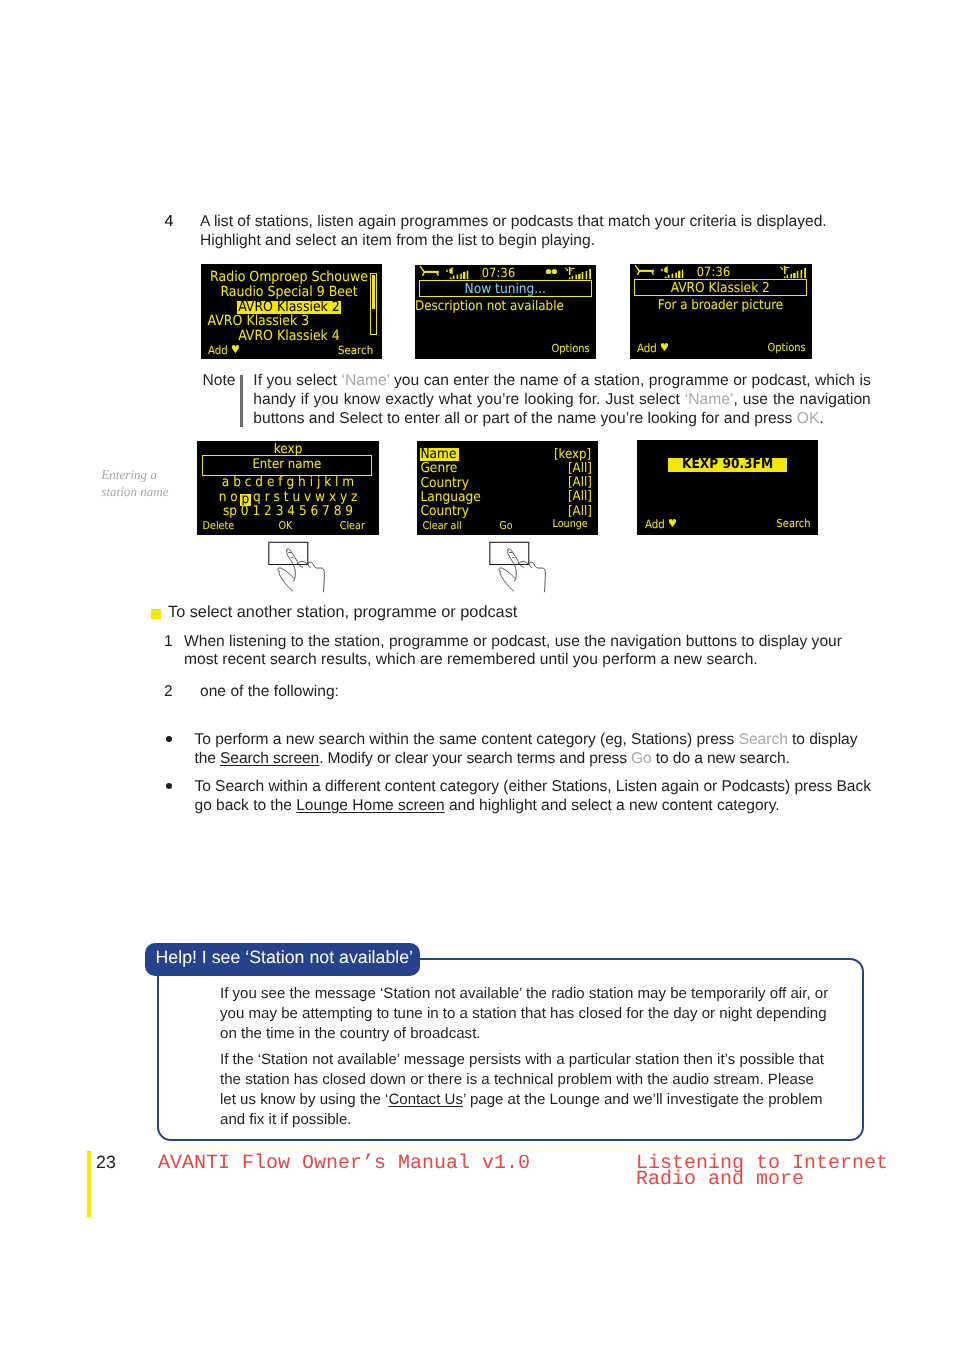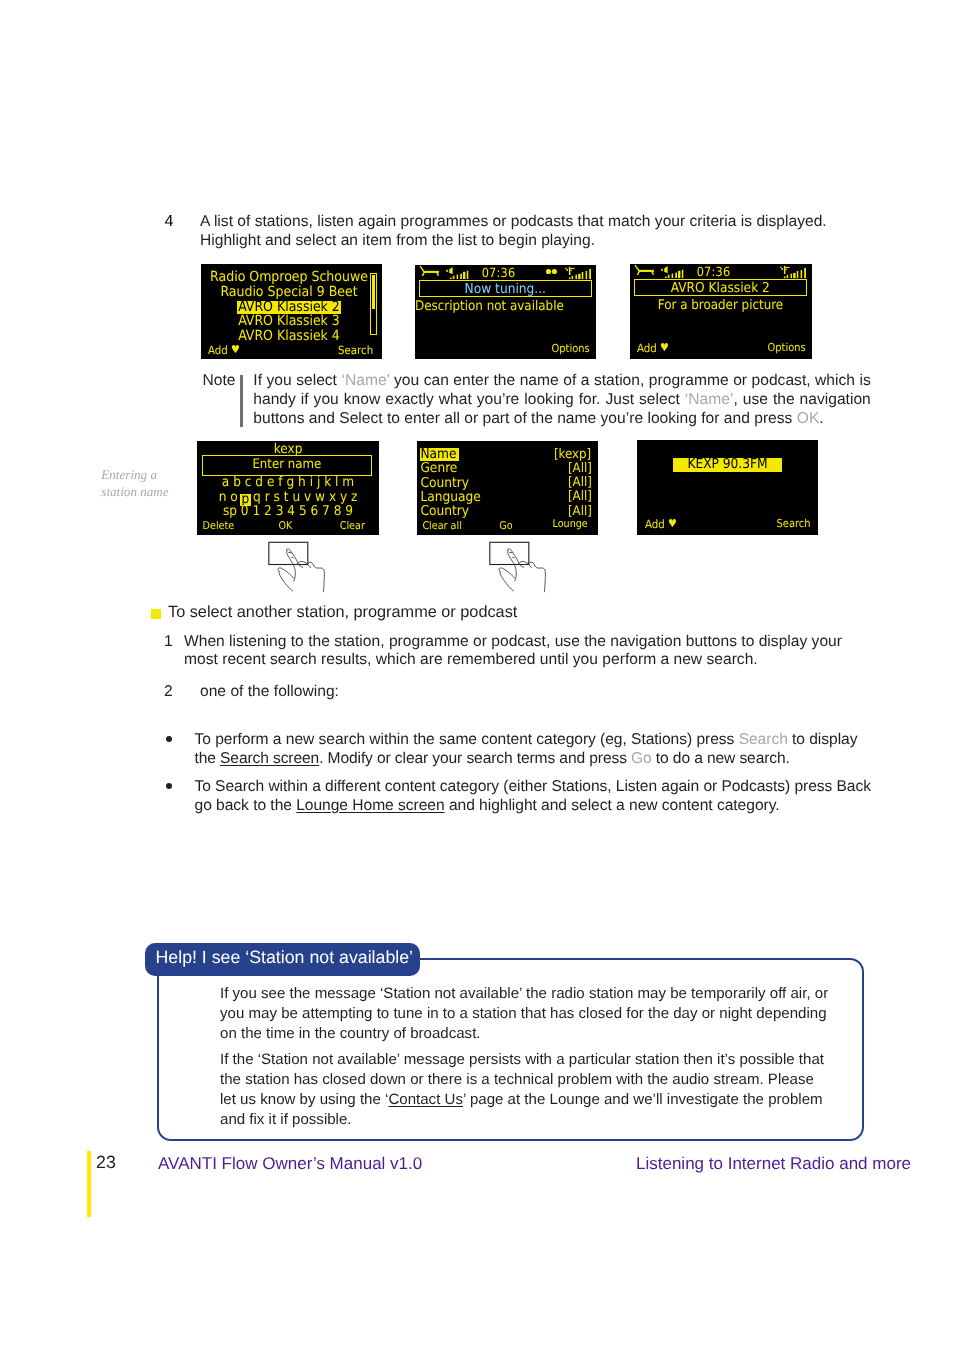--- a/index.html
+++ b/index.html
@@ -18,38 +18,38 @@
   .lcd *{font-family:"DejaVu Sans Condensed","DejaVu Sans",sans-serif;color:#f4e800;}
   .ly{position:absolute;color:#f4e800;white-space:nowrap;}
   .inv{background:#f4e800;color:#000;}
   .boxed{position:absolute;border:1px solid #f4e800;box-sizing:border-box;}
 
   
   .helpbox{position:absolute;border:2px solid #26428c;border-radius:14px;box-sizing:border-box;}
   .helptab{position:absolute;background:#26428c;border-radius:10px;color:#fff;box-sizing:border-box;}
 
   
-  .foot{font-size:17px;line-height:16px;color:#4c1d95;}
+  .foot{font-size:20px;line-height:16px;color:#ef4444;font-family:Liberation Mono, monospace;}
 </style>
 </head>
 <body>
 
 <div class="pg">
 
   <div class="abs" style="left:164.5px;top:213px;">4</div>
   <div class="abs body-txt" style="left:200px;top:213px;width:690px;">
     <div>A list of stations, listen again programmes or podcasts that match your criteria is displayed.</div>
     <div>Highlight and select an item from the list to begin playing.</div>
   </div>
 
   <div class="lcd" id="lcd-list" style="left:201px;top:264px;width:181px;height:95px;">
       <div class="ly" style="left:5px;top:6px;width:166px;text-align:center;font-size:13.95px;line-height:14.65px;"><span style="padding:0 1.6px;">Radio Omproep Schouwe</span></div>
       <div class="ly" style="left:5px;top:20.8px;width:166px;text-align:center;font-size:13.95px;line-height:14.65px;"><span style="padding:0 1.6px;">Raudio Special 9 Beet</span></div>
       <div class="ly" style="left:5px;top:35.6px;width:166px;text-align:center;font-size:13.95px;line-height:14.65px;"><span class="inv" style="padding:0 1.6px;display:inline-block;line-height:12.2px;vertical-align:-0.8px;">AVRO Klassiek 2</span></div>
-      <div class="ly" style="left:5px;top:50.400000000000006px;width:166px;text-align:center;font-size:13.95px;line-height:14.65px;"><span style="padding:0 1.6px;">AVRO Klassiek 3</span></div>
+      <div class="ly" style="left:5px;top:50.400000000000006px;width:166px;text-align:left;font-size:13.95px;line-height:14.65px;"><span style="padding:0 1.6px;">AVRO Klassiek 3</span></div>
       <div class="ly" style="left:5px;top:65.2px;width:166px;text-align:center;font-size:13.95px;line-height:14.65px;"><span style="padding:0 1.6px;">AVRO Klassiek 4</span></div>
       <div class="ly" style="left:169px;top:9px;width:7px;height:62px;border:1.3px solid #f4e800;box-sizing:border-box;"></div>
       <div class="ly" style="left:171px;top:11px;width:3px;height:34px;background:#f4e800;"></div>
       <div class="ly" style="left:7px;top:79.5px;font-size:11.4px;line-height:12px;">Add</div>
       <div class="ly" style="left:30px;top:79.5px;font-size:11px;line-height:12px;">♥</div>
       <div class="ly" style="left:137px;top:79.5px;font-size:11.4px;line-height:12px;">Search</div>
     </div>
 
   <div class="lcd" id="lcd-tuning" style="left:415px;top:265px;width:181px;height:94px;">
       <div style="position:absolute;left:0;top:1px;width:100%;height:15px;">
@@ -175,21 +175,21 @@
       <div class="ly" style="left:2.7px;top:49.75px;font-size:13.6px;line-height:13.3px;padding:0 0.5px 0 0.7px;">Language</div>
       <div class="ly" style="left:151px;top:49.25px;font-size:13.1px;line-height:13.5px;">[All]</div>
       <div class="ly" style="left:2.7px;top:64px;font-size:13.6px;line-height:13.3px;padding:0 0.5px 0 0.7px;">Country</div>
       <div class="ly" style="left:151px;top:63.5px;font-size:13.1px;line-height:13.5px;">[All]</div>
       <div class="ly" style="left:5.4px;top:79.2px;font-size:10.7px;line-height:12px;">Clear all</div>
       <div class="ly" style="left:82.3px;top:79.2px;font-size:10.7px;line-height:12px;">Go</div>
       <div class="ly" style="left:135.5px;top:77.2px;font-size:10.7px;line-height:12px;">Lounge</div>
     </div>
 
   <div class="lcd" id="lcd-result" style="left:637px;top:440px;width:181px;height:95px;">
-      <div class="ly" style="left:0;top:17px;width:181px;text-align:center;font-size:13.6px;line-height:14px;"><span class="inv" style="padding:0 14px;display:inline-block;line-height:13.7px;">KEXP 90.3FM</span></div>
+      <div class="ly" style="left:0;top:17px;width:181px;text-align:center;font-size:13.6px;line-height:14px;"><span class="inv" style="padding:0 14px;display:inline-block;line-height:13.7px;font-weight:bold;">KEXP 90.3FM</span></div>
       <div class="ly" style="left:8px;top:78px;font-size:11.4px;line-height:12px;">Add</div>
       <div class="ly" style="left:31px;top:78px;font-size:11px;line-height:12px;">♥</div>
       <div class="ly" style="left:139.5px;top:78px;font-size:11px;line-height:12px;">Search</div>
     </div>
 
   <svg class="abs" id="hand1" style="left:266px;top:540px;" width="62" height="58" viewBox="0 0 62 58">
     <g>
       <rect x="2.8" y="2.3" width="39" height="22.2" fill="none" stroke="#231f20" stroke-width="1.1"></rect>
     </g>
     <g fill="none" stroke="#3b3b44" stroke-width="0.85" stroke-linecap="round" stroke-linejoin="round">

